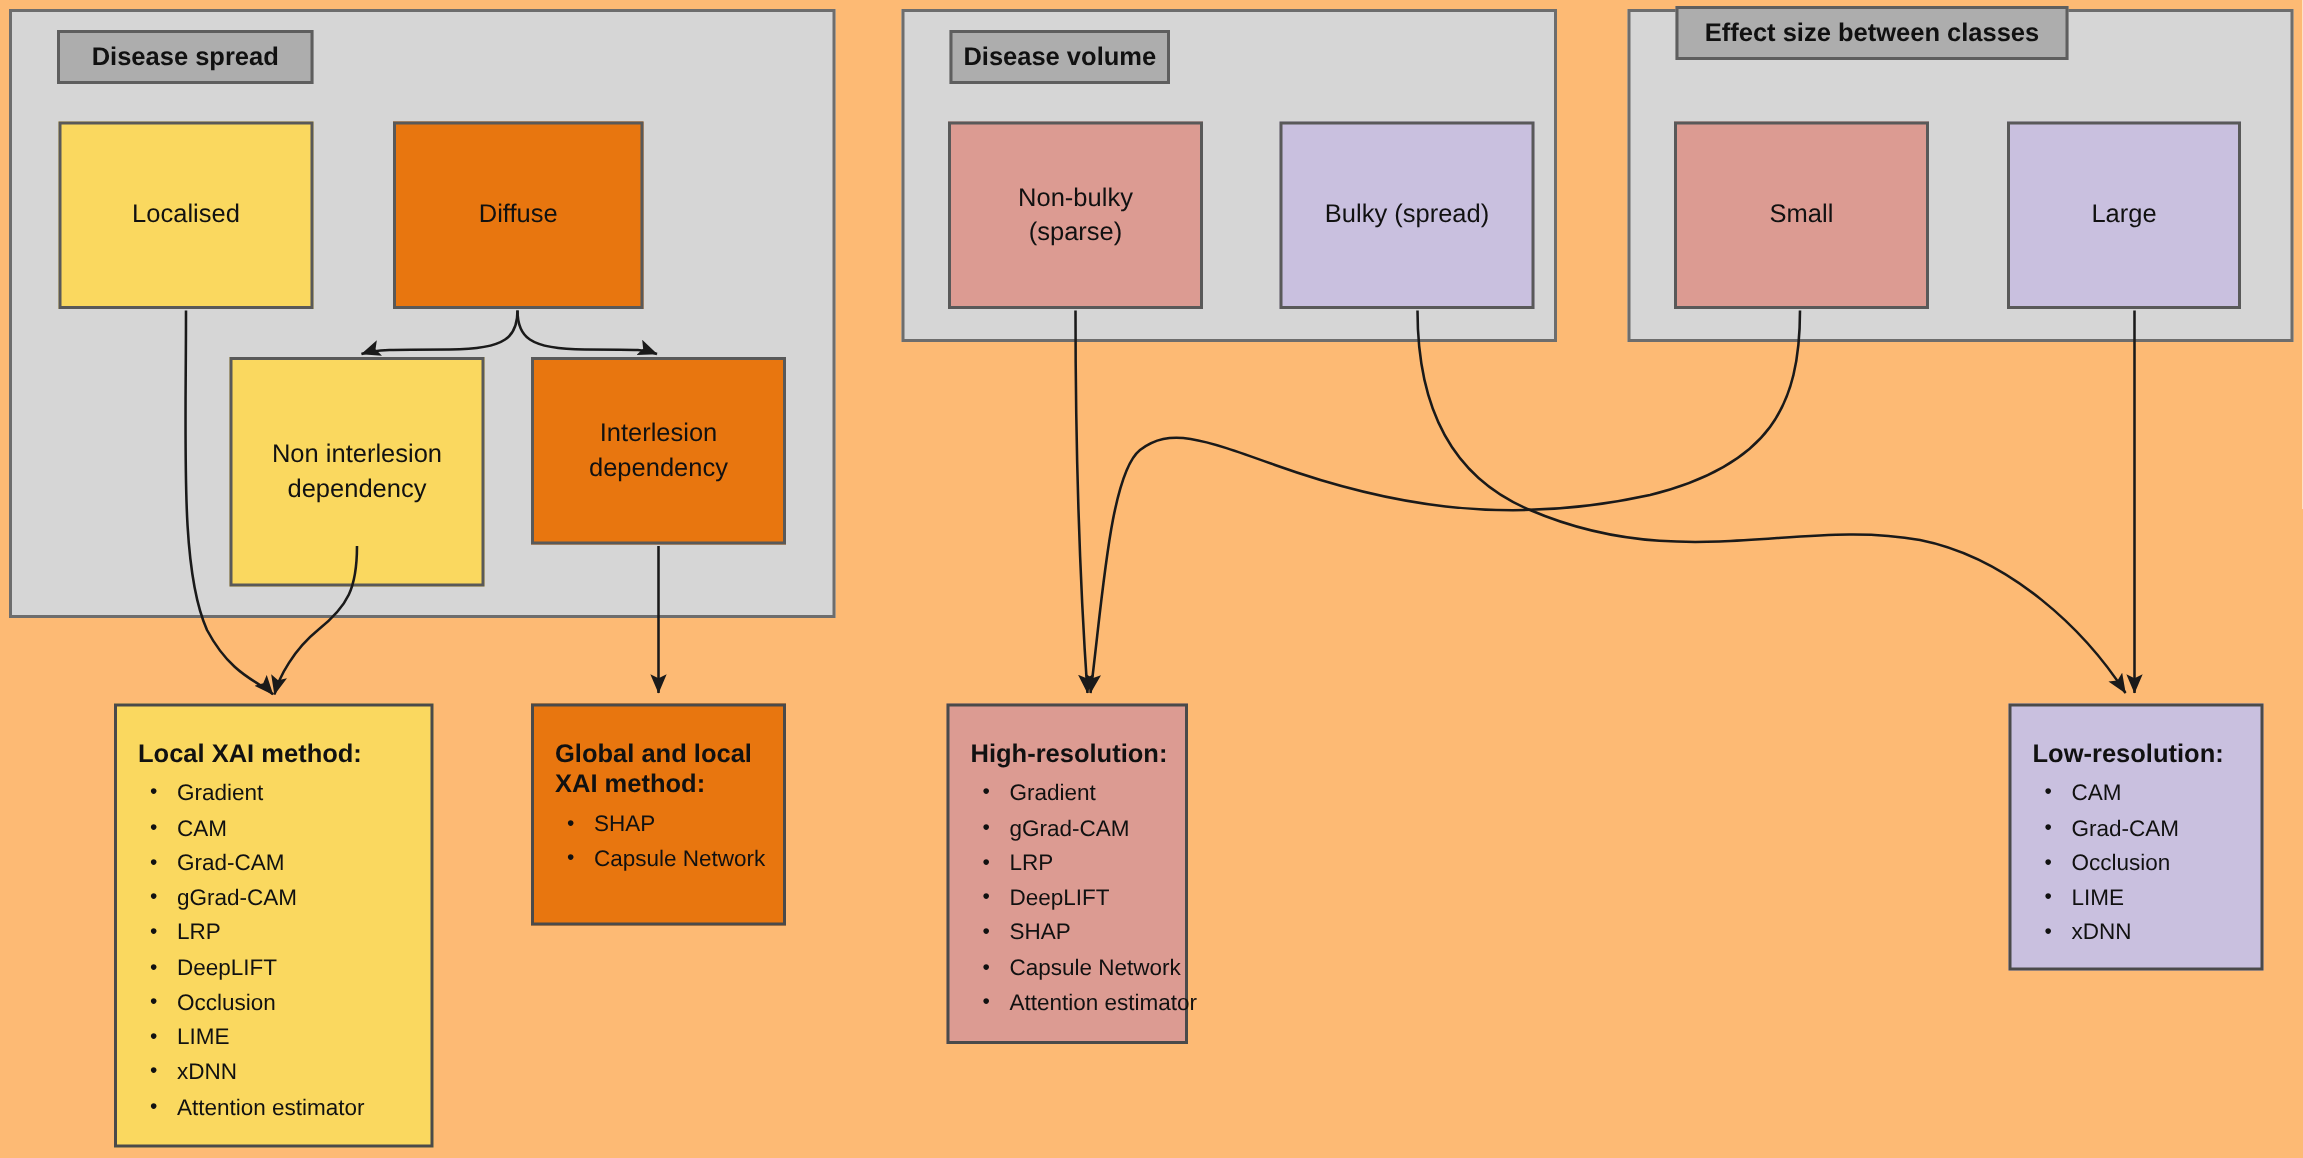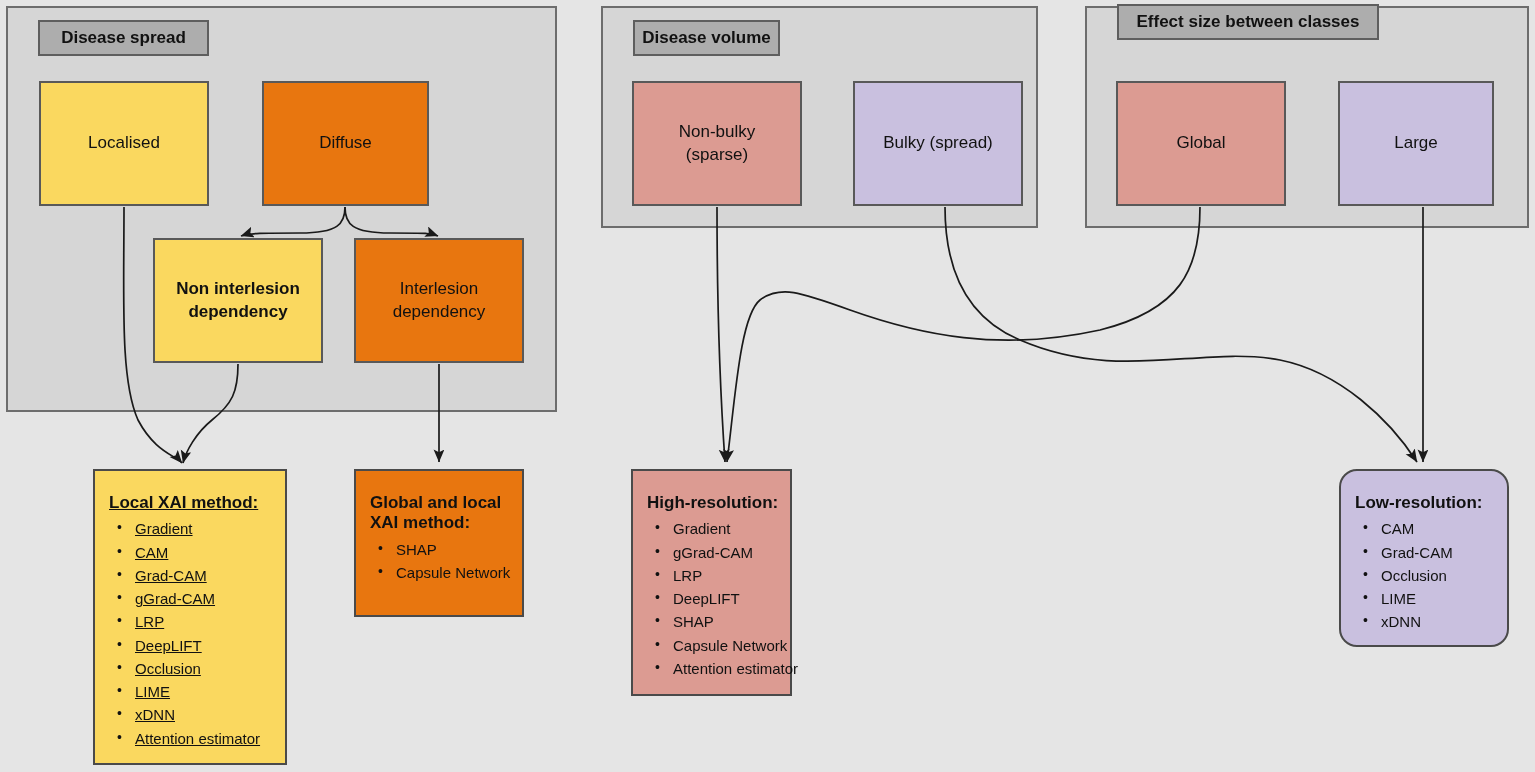--- a/index.html
+++ b/index.html
@@ -8,21 +8,21 @@
     padding: 0;
     background: #ffffff;
   }
   body {
     font-family: "Liberation Sans", "DejaVu Sans", sans-serif;
   }
   #canvas {
     position: relative;
     width: 1535px;
     height: 772px;
-    background: #e5e5e5;
+    background: #fdba74;
     overflow: hidden;
   }
   svg#edges {
     position: absolute;
     left: 0;
     top: 0;
     width: 1535px;
     height: 772px;
     pointer-events: none;
     z-index: 5;
@@ -131,48 +131,48 @@
   </div>
 
   <div class="node yellow" style="left:39px; top:81px; width:170px; height:125px;text-align:right;">
     <span>Localised</span>
   </div>
 
   <div class="node orange" style="left:262px; top:81px; width:167px; height:125px;">
     <span>Diffuse</span>
   </div>
 
-  <div class="node yellow" style="left:153px; top:238px; width:170px; height:125px;font-weight:bold;">
+  <div class="node yellow" style="left:153px; top:238px; width:170px; height:153px;">
     <span style="white-space:pre-line;">Non interlesion
 dependency</span>
   </div>
 
   <div class="node orange" style="left:354px; top:238px; width:170px; height:125px;">
     <span style="white-space:pre-line;text-align:center;">Interlesion
 dependency</span>
   </div>
 
   <div class="node pink" style="left:632px; top:81px; width:170px; height:125px;">
     <span style="white-space:pre-line;">Non-bulky
 (sparse)</span>
   </div>
 
   <div class="node purple" style="left:853px; top:81px; width:170px; height:125px;">
     <span>Bulky (spread)</span>
   </div>
 
   <div class="node pink" style="left:1116px; top:81px; width:170px; height:125px;">
-    <span>Global</span>
+    <span>Small</span>
   </div>
 
   <div class="node purple" style="left:1338px; top:81px; width:156px; height:125px;">
     <span>Large</span>
   </div>
 
-  <div class="listbox yellow" style="left:93px; top:469px; width:194px; height:296px;text-decoration:underline;">
+  <div class="listbox yellow" style="left:76px; top:469px; width:213px; height:296px;">
     <div class="lb-title">Local XAI method:</div>
     <ul>
         <li><span class="bullet">•</span><span>Gradient</span></li>
         <li><span class="bullet">•</span><span>CAM</span></li>
         <li><span class="bullet">•</span><span>Grad-CAM</span></li>
         <li><span class="bullet">•</span><span>gGrad-CAM</span></li>
         <li><span class="bullet">•</span><span>LRP</span></li>
         <li><span class="bullet">•</span><span>DeepLIFT</span></li>
         <li><span class="bullet">•</span><span>Occlusion</span></li>
         <li><span class="bullet">•</span><span>LIME</span></li>
@@ -196,21 +196,21 @@
         <li><span class="bullet">•</span><span>Gradient</span></li>
         <li><span class="bullet">•</span><span>gGrad-CAM</span></li>
         <li><span class="bullet">•</span><span>LRP</span></li>
         <li><span class="bullet">•</span><span>DeepLIFT</span></li>
         <li><span class="bullet">•</span><span>SHAP</span></li>
         <li><span class="bullet">•</span><span>Capsule Network</span></li>
         <li><span class="bullet">•</span><span>Attention estimator</span></li>
       </ul>
   </div>
 
-  <div class="listbox purple" style="left:1339px; top:469px; width:170px; height:178px;border-radius:18px;">
+  <div class="listbox purple" style="left:1339px; top:469px; width:170px; height:178px;">
     <div class="lb-title">Low-resolution:</div>
     <ul>
         <li><span class="bullet">•</span><span>CAM</span></li>
         <li><span class="bullet">•</span><span>Grad-CAM</span></li>
         <li><span class="bullet">•</span><span>Occlusion</span></li>
         <li><span class="bullet">•</span><span>LIME</span></li>
         <li><span class="bullet">•</span><span>xDNN</span></li>
       </ul>
   </div>
 

